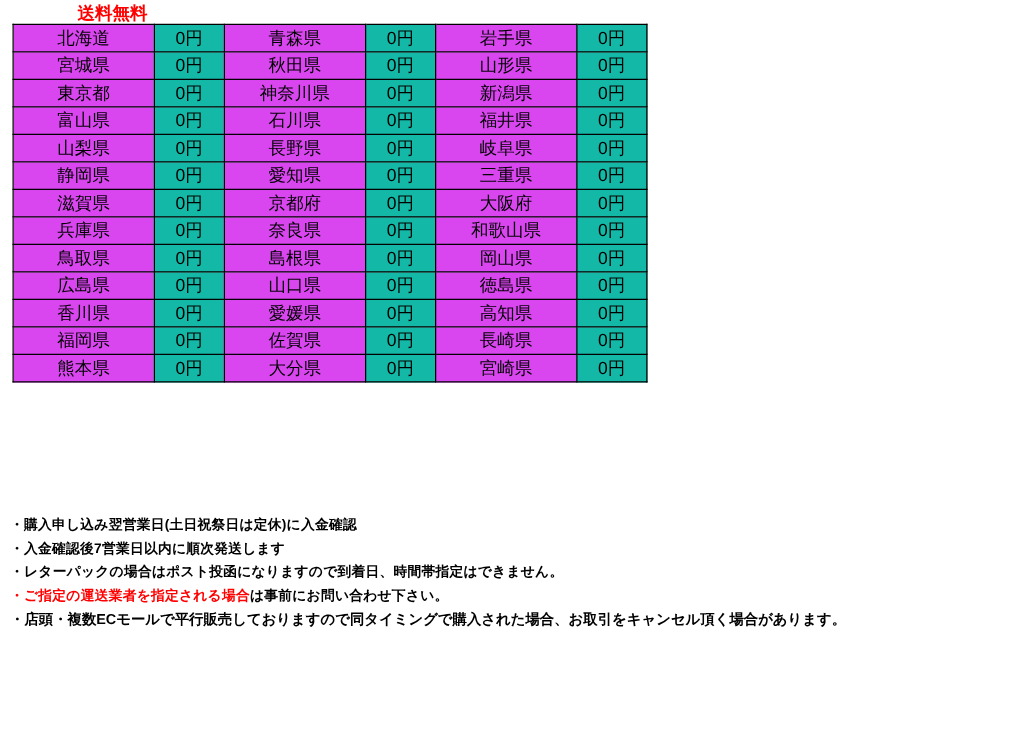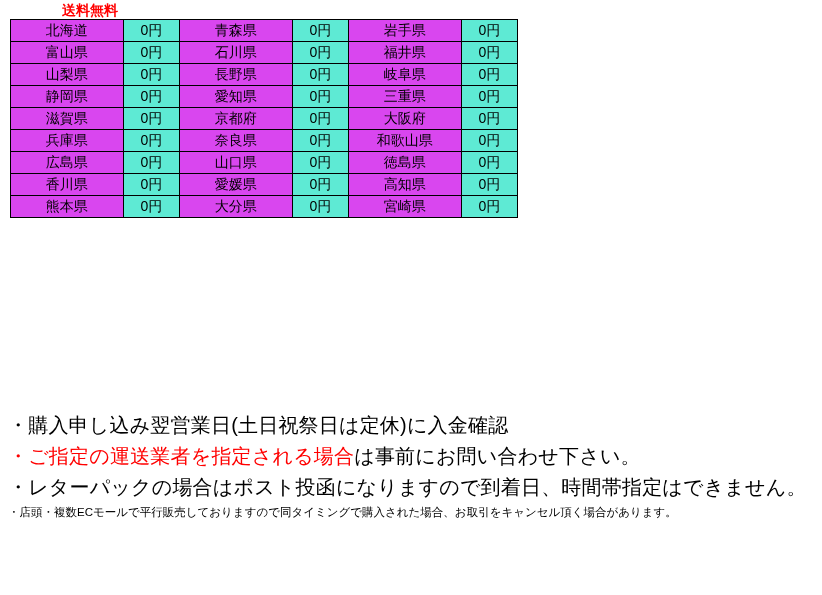--- a/index.html
+++ b/index.html
@@ -44,53 +44,53 @@
     vertical-align: middle;
     padding: 0;
     line-height: 21px;
   }
   td.pref {
     width: 85px;
     background: #d946ef;
   }
   td.fee {
     width: 42px;
-    background: #5eead4;
+    background: #14b8a6;
   }
   td.empty {
     background: #ffffff;
     border: 1px solid #000000;
   }
   .notes {
     position: absolute;
     left: 8px;
     top: 412px;
     width: 806px;
   }
   .note-head {
     font-size: 15px;
     font-weight: bold;
     margin: 0 0 24px 0;
     letter-spacing: 0.2px;
   }
   .bullet {
-    font-size: 20px;
-    font-weight: normal;
+    font-size: 11px;
+    font-weight: bold;
     margin: 0 0 4px 0;
     letter-spacing: 0.2px;
   }
   .bullet.red {
     color: #ff0000;
   }
   .bullet.red .black {
     color: #000000;
   }
   .fine {
     font-size: 11.5px;
-    font-weight: normal;
+    font-weight: bold;
     margin: 4px 0 0 0;
     letter-spacing: 0px;
   }
 </style>
 </head>
 <body>
 
 <div class="page">
 
   <div class="free-shipping">送料無料</div>
@@ -99,20 +99,36 @@
     <tbody>
       <tr>
         <td class="pref">北海道</td>
         <td class="fee">0円</td>
         <td class="pref">青森県</td>
         <td class="fee">0円</td>
         <td class="pref">岩手県</td>
         <td class="fee">0円</td>
       </tr>
       <tr>
+        <td class="pref">宮城県</td>
+        <td class="fee">0円</td>
+        <td class="pref">秋田県</td>
+        <td class="fee">0円</td>
+        <td class="pref">山形県</td>
+        <td class="fee">0円</td>
+      </tr>
+      <tr>
+        <td class="pref">東京都</td>
+        <td class="fee">0円</td>
+        <td class="pref">神奈川県</td>
+        <td class="fee">0円</td>
+        <td class="pref">新潟県</td>
+        <td class="fee">0円</td>
+      </tr>
+      <tr>
         <td class="pref">富山県</td>
         <td class="fee">0円</td>
         <td class="pref">石川県</td>
         <td class="fee">0円</td>
         <td class="pref">福井県</td>
         <td class="fee">0円</td>
       </tr>
       <tr>
         <td class="pref">山梨県</td>
         <td class="fee">0円</td>
@@ -139,46 +155,63 @@
       </tr>
       <tr>
         <td class="pref">兵庫県</td>
         <td class="fee">0円</td>
         <td class="pref">奈良県</td>
         <td class="fee">0円</td>
         <td class="pref">和歌山県</td>
         <td class="fee">0円</td>
       </tr>
       <tr>
+        <td class="pref">鳥取県</td>
+        <td class="fee">0円</td>
+        <td class="pref">島根県</td>
+        <td class="fee">0円</td>
+        <td class="pref">岡山県</td>
+        <td class="fee">0円</td>
+      </tr>
+      <tr>
         <td class="pref">広島県</td>
         <td class="fee">0円</td>
         <td class="pref">山口県</td>
         <td class="fee">0円</td>
         <td class="pref">徳島県</td>
         <td class="fee">0円</td>
       </tr>
       <tr>
         <td class="pref">香川県</td>
         <td class="fee">0円</td>
         <td class="pref">愛媛県</td>
         <td class="fee">0円</td>
         <td class="pref">高知県</td>
+        <td class="fee">0円</td>
+      </tr>
+      <tr>
+        <td class="pref">福岡県</td>
+        <td class="fee">0円</td>
+        <td class="pref">佐賀県</td>
+        <td class="fee">0円</td>
+        <td class="pref">長崎県</td>
         <td class="fee">0円</td>
       </tr>
       <tr>
         <td class="pref">熊本県</td>
         <td class="fee">0円</td>
         <td class="pref">大分県</td>
         <td class="fee">0円</td>
         <td class="pref">宮崎県</td>
         <td class="fee">0円</td>
       </tr>
     </tbody>
   </table>
 
   <div class="notes">
     <p class="bullet">・購入申し込み翌営業日(土日祝祭日は定休)に入金確認</p>
+    <p class="bullet">・入金確認後7営業日以内に順次発送します</p>
+    <p class="bullet">・レターパックの場合はポスト投函になりますので到着日、時間帯指定はできません。</p>
     <p class="bullet red"><span>・ご指定の運送業者を指定される場合</span><span class="black">は事前にお問い合わせ下さい。</span></p>
-    <p class="bullet">・レターパックの場合はポスト投函になりますので到着日、時間帯指定はできません。</p>
     <p class="fine">・店頭・複数ECモールで平行販売しておりますので同タイミングで購入された場合、お取引をキャンセル頂く場合があります。</p>
   </div>
 
 </div>
 
 </body></html>

